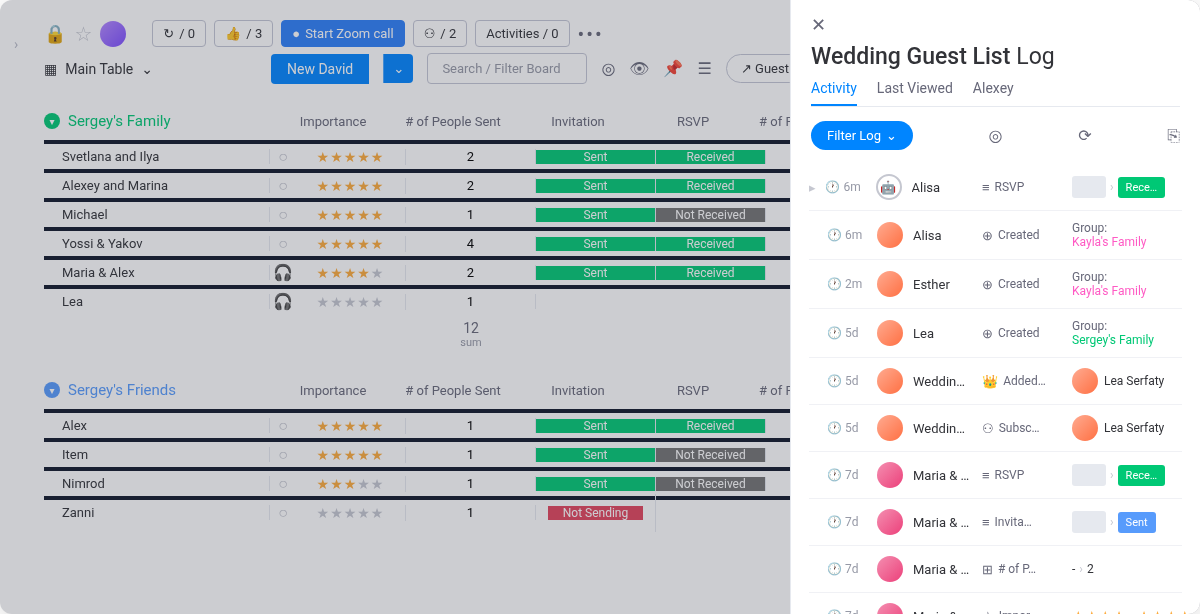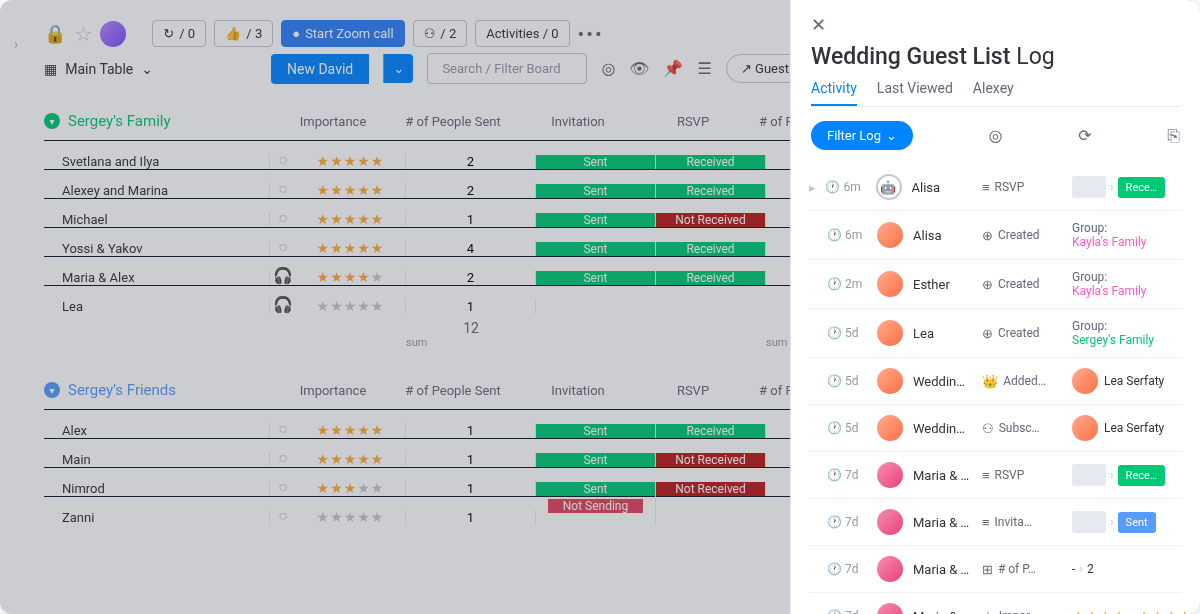--- a/index.html
+++ b/index.html
@@ -23,40 +23,40 @@
 .ico{color:#676879;font-size:16px}
 .share{border:1px solid #c3c6d4;border-radius:16px;padding:6px 14px;font-size:13px;color:#323338}
 .group{padding:0 0 8px 14px}
 .ghead{display:flex;align-items:center;font-size:15px;padding:6px 0 10px}
 .gh-name{color:#00c875;font-weight:400;width:234px;display:flex;align-items:center;gap:8px}
 .gh-name.blue{color:#579bfc}
 .gh-caret{width:16px;height:16px;border-radius:50%;background:#00c875;color:#fff;display:flex;align-items:center;justify-content:center;font-size:10px}
 .gh-caret.blue{background:#579bfc}
 .col{text-align:center;font-size:13px;color:#676879}
 .c-imp{width:110px}.c-ppl{width:130px}.c-inv{width:120px}.c-rsvp{width:110px}.c-ppl2{width:100px}
-.row{display:flex;align-items:flex-end;border-top:1px solid #0f172a;height:29px}
+.row{display:flex;align-items:center;border-top:4px solid #0f172a;height:29px}
 .row .bar{width:6px;background:#00c875}
 .row .bar.blue{background:#579bfc}
 .row .name{width:220px;padding:0 12px;font-size:13px;color:#323338;display:flex;align-items:center;border-right:1px solid #e6e9ef;gap:8px}
 .row .chat{width:26px;color:#c5c7d0;display:flex;align-items:center;justify-content:center}
 .row .chat.on{color:#0085ff}
 .cell{display:flex;align-items:center;justify-content:center;font-size:13px;border-right:1px solid #e6e9ef}
 .stars{color:#fdab3d;font-size:14px;letter-spacing:1px}
 .stars .off{color:#c5c7d0}
 .badge{color:#fff;font-size:12px;width:100%;height:100%;display:flex;align-items:center;justify-content:center}
 .badge.sent{background:#00c875}
 .badge.ns{background:#e2445c}
 .badge.recv{background:#00c875}
-.badge.nr{background:#b91c1c}
+.badge.nr{background:#737373}
 .badge.gray{background:#c4c4c4}
 .add{color:#9699a6;font-size:13px;padding:6px 18px}
 .sum{display:flex;padding:6px 0 18px}
 .sum .sp{width:252px}
 .sum .v{text-align:center;color:#676879;font-size:14px}
-.sum .lbl{font-size:11px;color:#9699a6;}
+.sum .lbl{font-size:11px;color:#9699a6;text-align:center}
 
 .panel{position:absolute;right:0;top:0;bottom:0;width:410px;background:#fff;z-index:10;border-left:1px solid #e6e9ef;display:flex;flex-direction:column;border-radius:0 12px 12px 0}
 .p-head{padding:14px 20px 0}
 .close{font-size:18px;color:#676879;cursor:pointer}
 .p-title{font-size:23px;font-weight:500;color:#323338;padding:8px 0 10px}
 .p-title .lg{font-weight:400;margin-left:6px}
 .tabs{display:flex;gap:20px;border-bottom:1px solid #e6e9ef;font-size:14px}
 .tab{padding:0 0 8px;color:#676879;cursor:pointer}
 .tab.active{color:#0085ff;border-bottom:2px solid #0085ff}
 .p-tools{display:flex;align-items:center;gap:10px;padding:14px 20px}
@@ -255,21 +255,21 @@
       <span class="cell c-inv" style="padding:0">
             <span class="badge sent">Sent</span>
           </span>
       <span class="cell c-rsvp" style="padding:0">
             <span class="badge recv">Received</span>
           </span>
       <span class="cell c-ppl2">1</span>
         </div>
         <div class="row">
       <span class="bar blue"></span>
-      <span class="name">Main</span>
+      <span class="name">Item</span>
       <span class="chat ">○</span>
       <span class="cell c-imp">
             <span class="stars">★★★★★<span class="off"></span></span>
           </span>
       <span class="cell c-ppl">1</span>
       <span class="cell c-inv" style="padding:0">
             <span class="badge sent">Sent</span>
           </span>
       <span class="cell c-rsvp" style="padding:0">
             <span class="badge nr">Not Received</span>

